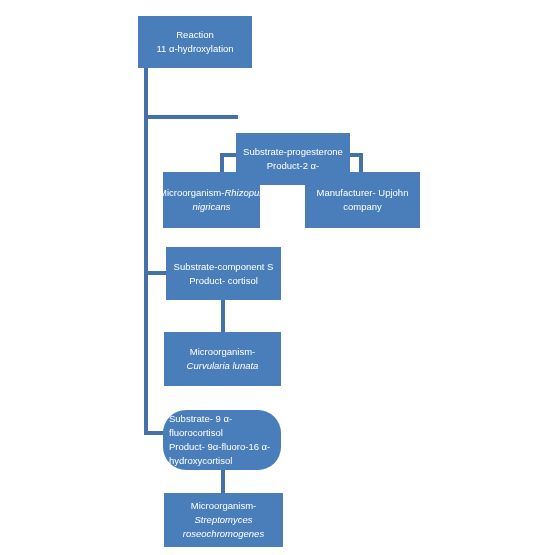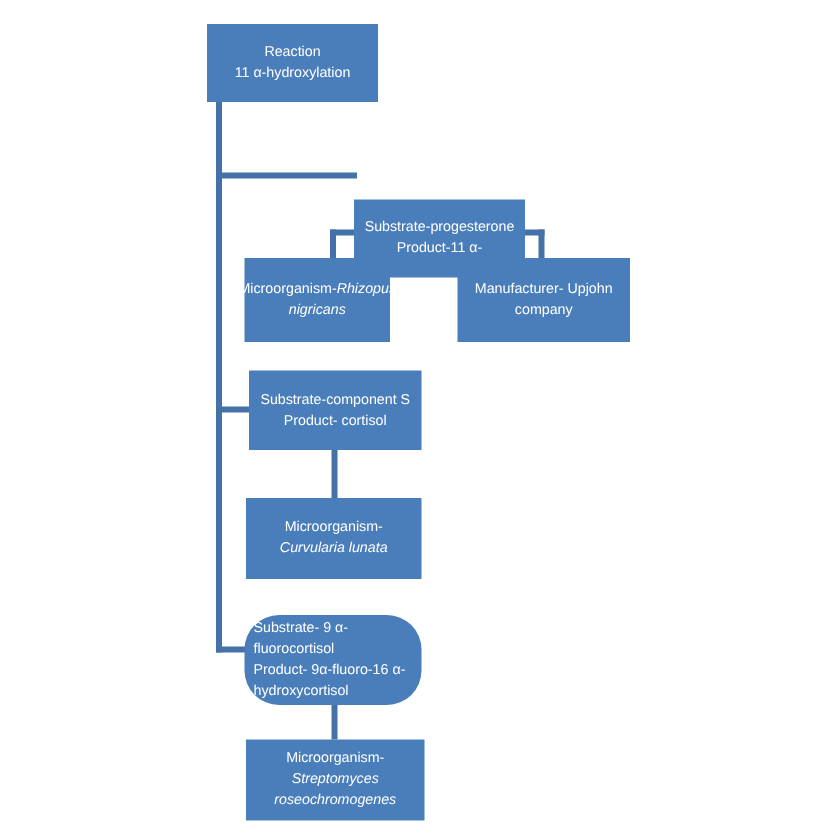--- a/index.html
+++ b/index.html
@@ -84,21 +84,21 @@
 
   <div class="conn conn-v" style="left:221px; top:470px; height:23px;"></div>
 
   <div class="node" style="left:138px; top:4px; width:114px; height:52px;margin-top:12px;">
     <span class="ln">Reaction</span>
     <span class="ln">11 α-hydroxylation</span>
   </div>
 
   <div class="node" style="left:236px; top:89px; width:114px; height:52px;margin-top:44px;">
     <span class="ln">Substrate-progesterone</span>
-    <span class="ln">Product-11 α-</span>
+    <span class="ln">Product-2 α-</span>
   </div>
 
   <div class="node" style="left:163px; top:172px; width:97px; height:56px;">
     <span class="ln"><span>Microorganism-</span><span class="ital">Rhizopus</span></span>
     <span class="ln ital">nigricans</span>
   </div>
 
   <div class="node" style="left:305px; top:172px; width:115px; height:56px;">
     <span class="ln">Manufacturer- Upjohn</span>
     <span class="ln">company</span>

